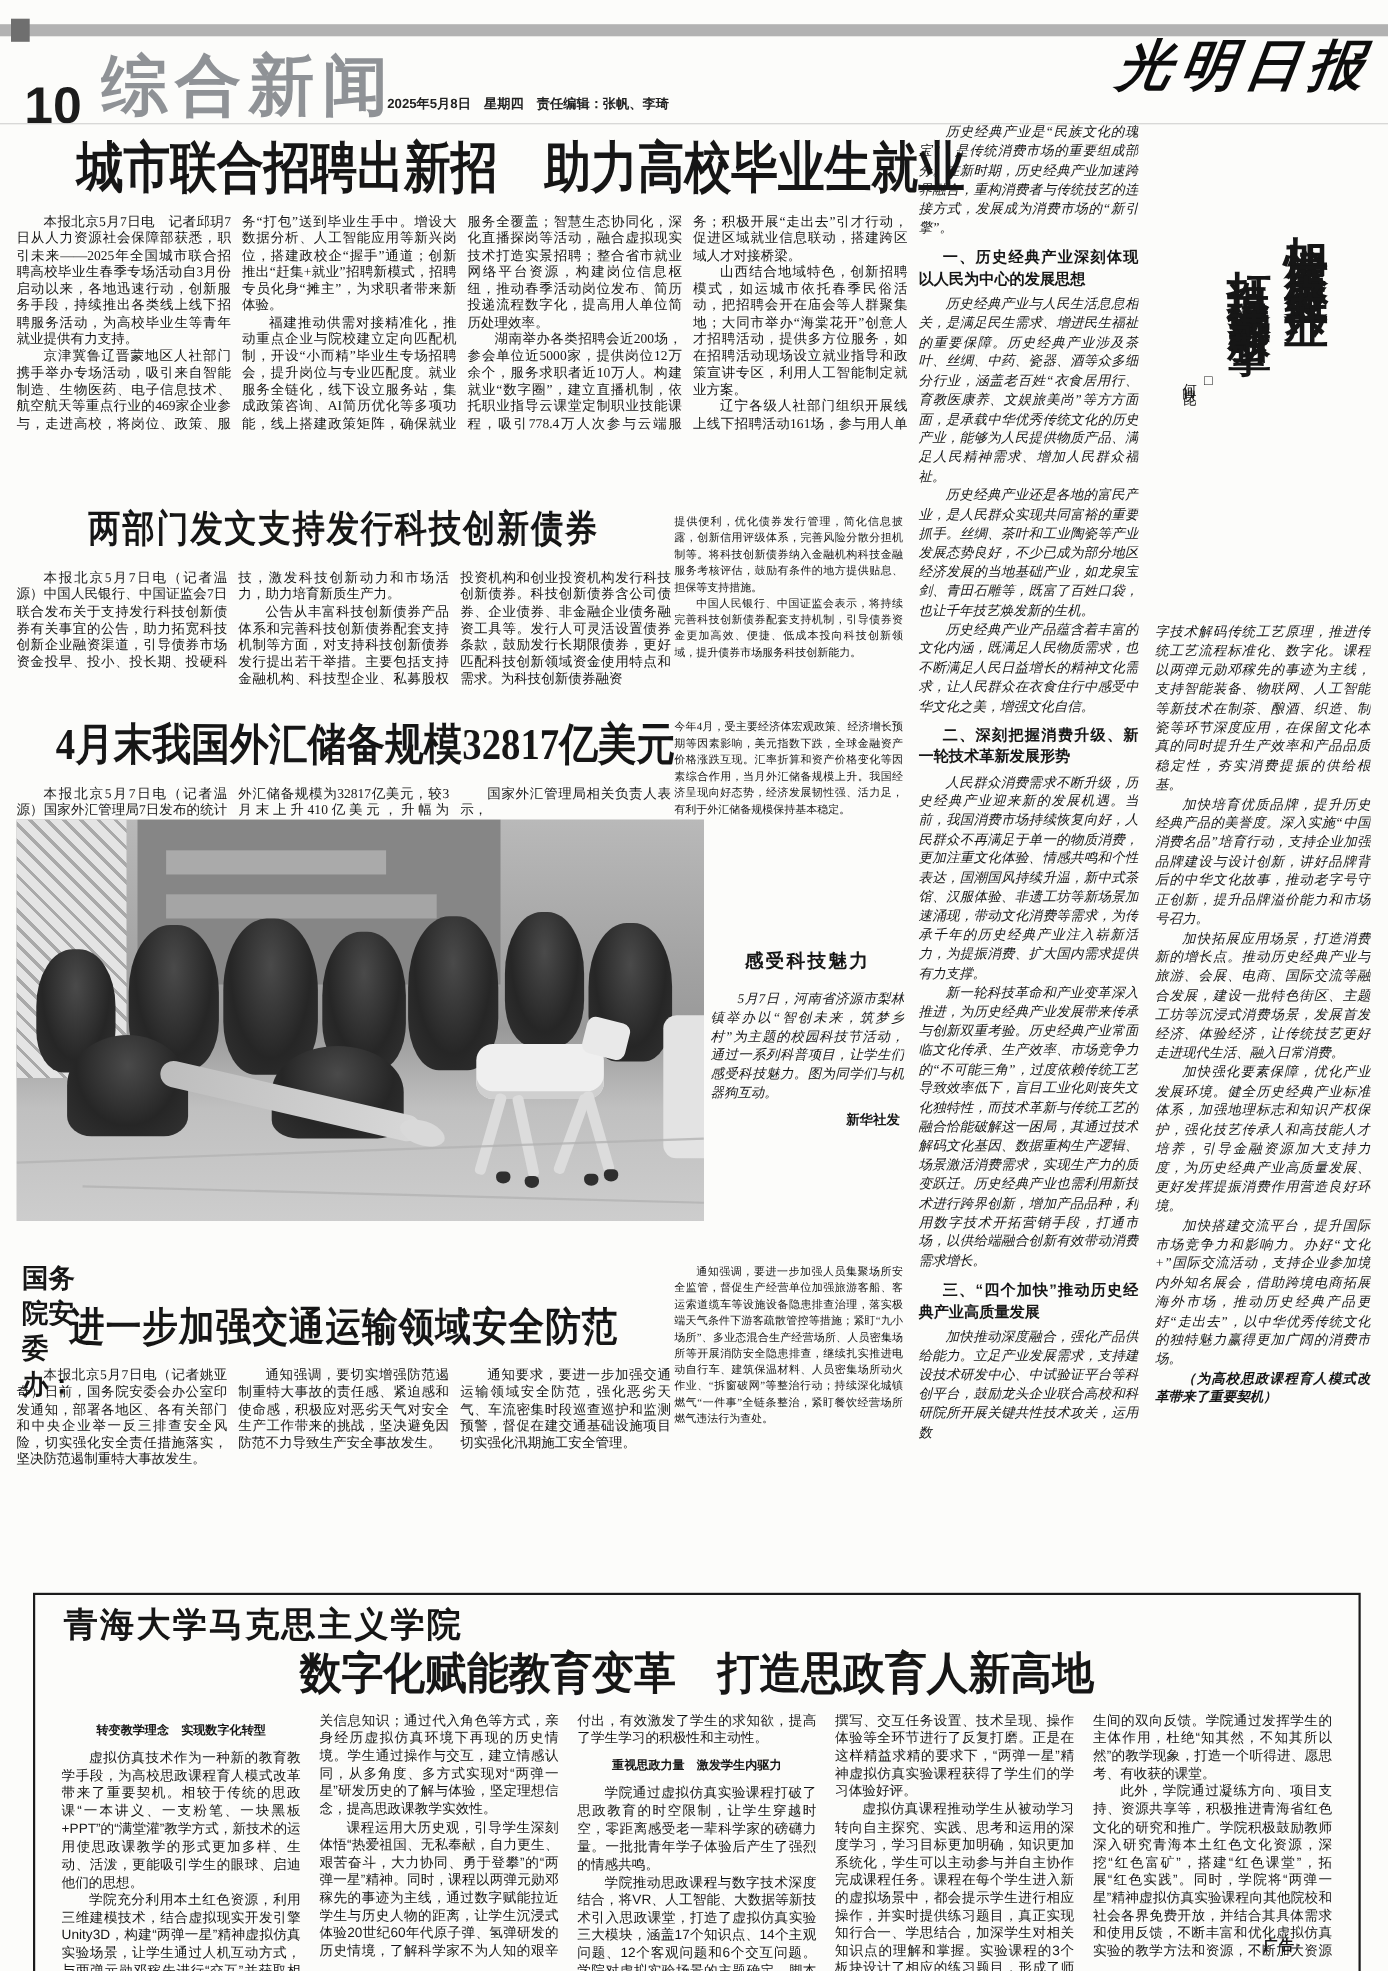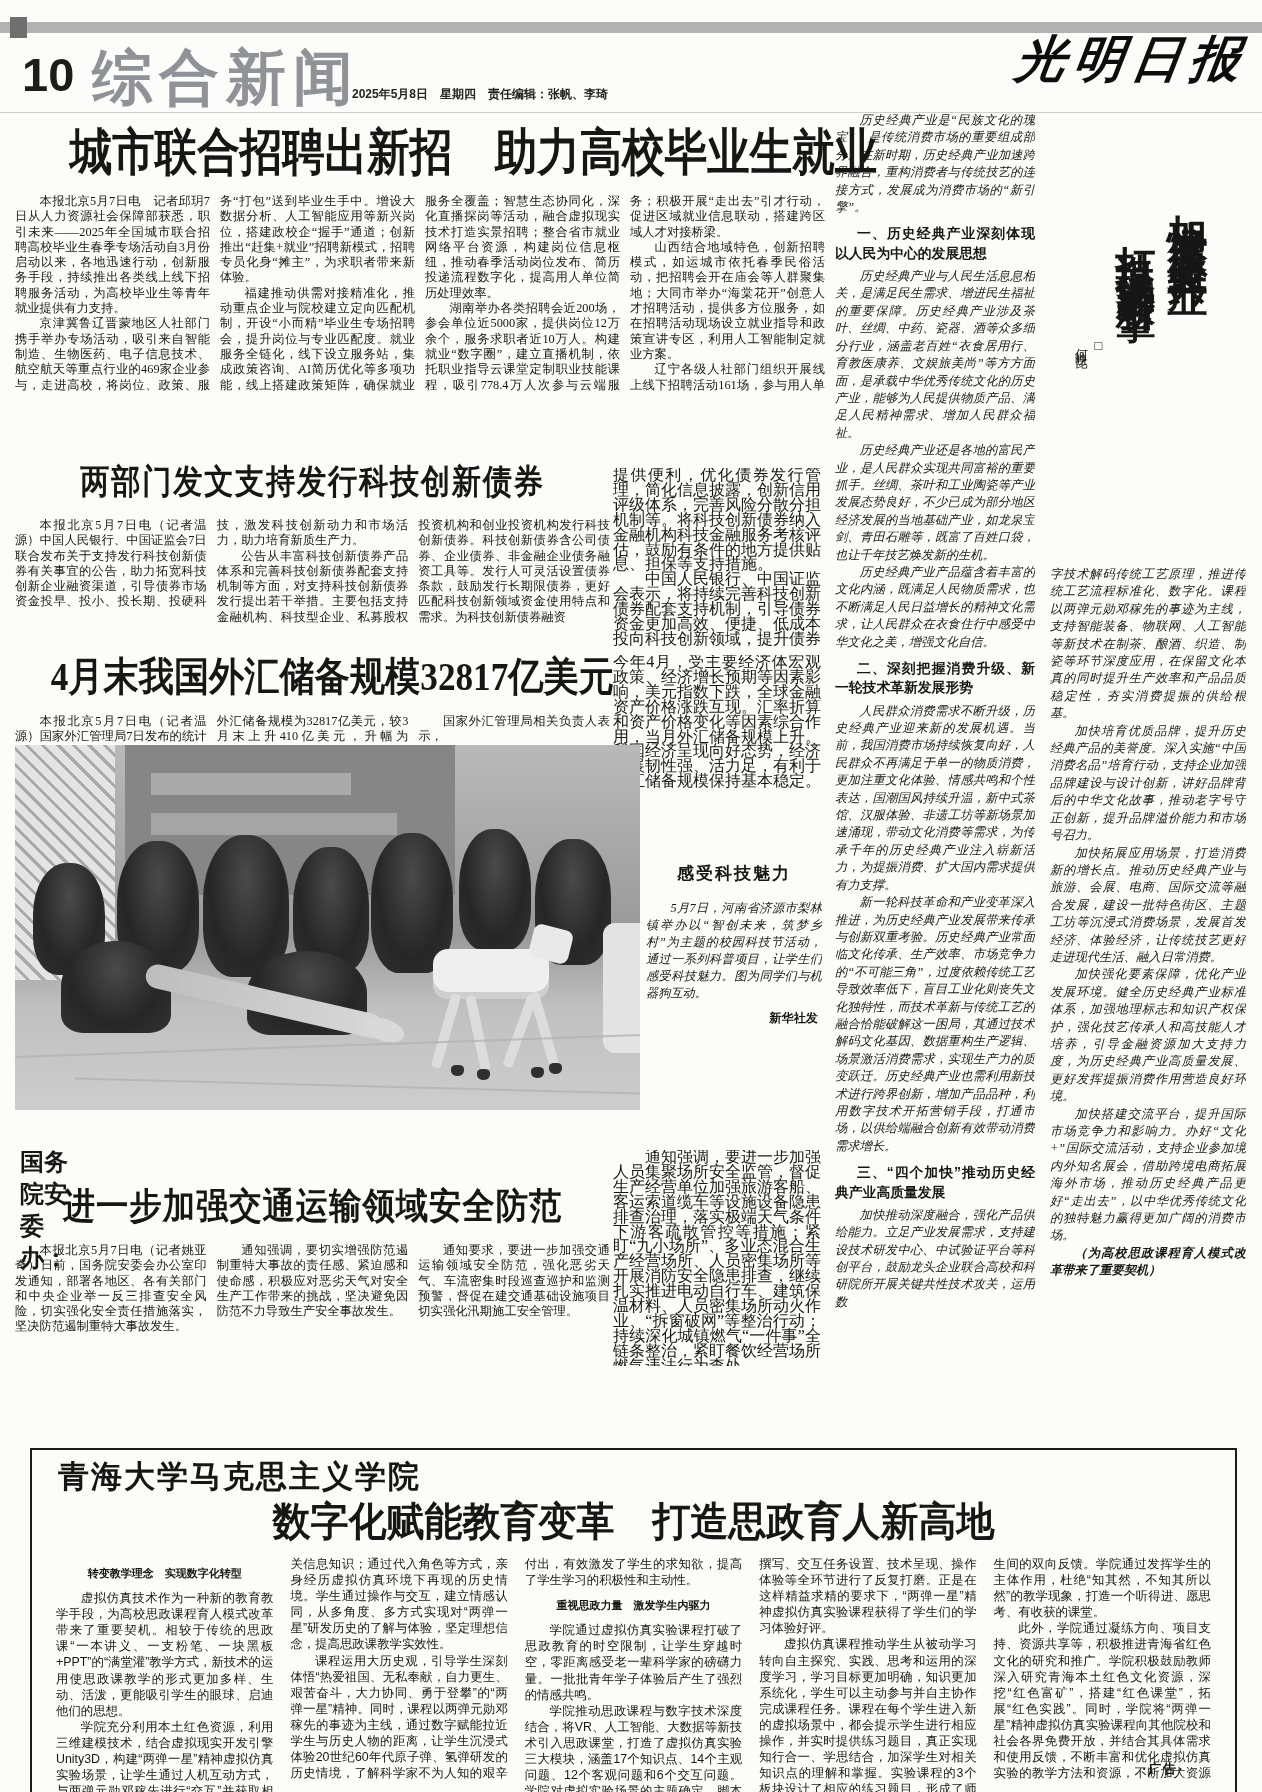--- a/index.html
+++ b/index.html
@@ -2,21 +2,21 @@
 <html><head>
 <meta charset="utf-8">
 <style>
   html,body{margin:0;padding:0;background:#e9e9e6;}
   .page{position:relative;width:1262px;height:1792px;background:#fcfcfa;
         font-family:"Liberation Serif","DejaVu Serif",serif;color:#161616;overflow:hidden;}
   .abs{position:absolute;}
   
   .topbar{left:0;top:22px;width:1262px;height:11px;background:#b2b2b2;}
   .topbar-cap{left:10px;top:17px;width:17px;height:21px;background:#6f6f6f;}
-  .pagenum{left:22px;top:47px;font-family:"Liberation Sans",sans-serif;font-size:47px;font-weight:600;color:#1c1c1c;}
+  .pagenum{left:22px;top:68px;font-family:"Liberation Sans",sans-serif;font-size:47px;font-weight:600;color:#1c1c1c;}
   .section-title{left:92px;top:38px;font-family:"Liberation Sans",sans-serif;font-weight:700;
         font-size:60px;color:#8f9296;letter-spacing:7px;}
   .dateline{left:352px;top:86px;font-family:"Liberation Sans",sans-serif;font-size:12px;font-weight:700;color:#222;}
   .masthead{right:14px;top:26px;font-family:"DejaVu Serif",serif;font-style:italic;font-weight:700;
         font-size:50px;letter-spacing:8px;transform:skewX(-8deg);color:#0d0d0d;}
   .head-rule{left:0;top:112px;width:1262px;height:1px;background:#cfcfcf;}
   
   .btxt{font-size:12.3px;line-height:15.3px;text-align:justify;overflow:hidden;}
   .btxt p,.sidecol p,.essaycol p,.adcols p{margin:0;text-indent:2em;text-align:justify;}
   p.cont{text-indent:0;}
@@ -26,21 +26,21 @@
         font-size:11px;margin:9px 0;}
   p.note{font-weight:700;}
   .btxt b,.sidecol b{font-weight:400;}
   .headline{font-weight:700;white-space:nowrap;text-align:center;transform-origin:50% 50%;}
   
   .a1-head{left:15px;top:118px;width:730px;height:68px;font-size:50px;line-height:68px;transform:scaleX(.85);}
   .a1-body{left:15px;top:194px;width:810px;height:213px;column-count:4;column-gap:10px;}
   
   .a2-head{left:15px;top:454px;width:595px;height:56px;font-size:34px;line-height:56px;transform:scaleX(.86);letter-spacing:2px;}
   .a2-body{left:15px;top:518px;width:595px;height:113px;column-count:3;column-gap:10px;}
-  .sidecol{font-size:16px;line-height:14.9px;overflow:hidden;font-family:Liberation Serif, serif;}
+  .sidecol{font-size:10px;line-height:14.9px;overflow:hidden;font-family:Liberation Serif, serif;}
   .a2-side{left:613px;top:468px;width:208px;height:178px;}
   
   .a3-head{left:15px;top:648px;width:595px;height:58px;font-size:40px;line-height:58px;transform:scaleX(.88);}
   .a3-body{left:15px;top:714px;width:595px;height:50px;column-count:3;column-gap:10px;}
   .a3-side{left:613px;top:655px;width:208px;height:160px;}
   
   .photo{left:15px;top:745px;width:625px;height:365px;overflow:hidden;
         background:linear-gradient(180deg,#b9b9b9 0%,#a8a8a8 28%,#999 52%,#c0c0c0 72%,#cdcdcd 100%);}
   .ph{position:absolute;}
   .banner{left:110px;top:0;width:330px;height:150px;background:#868686;}

